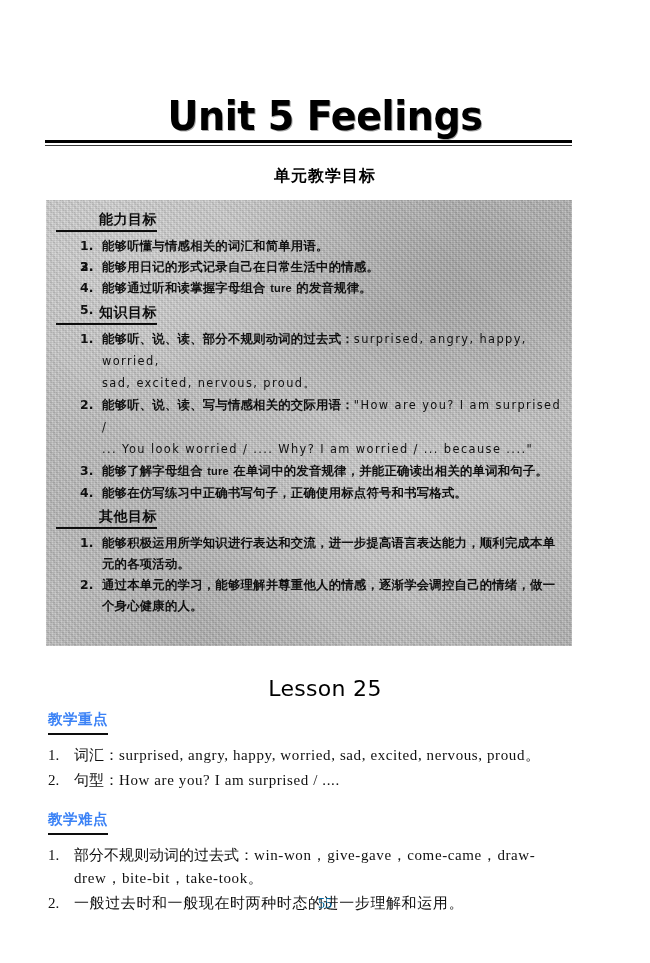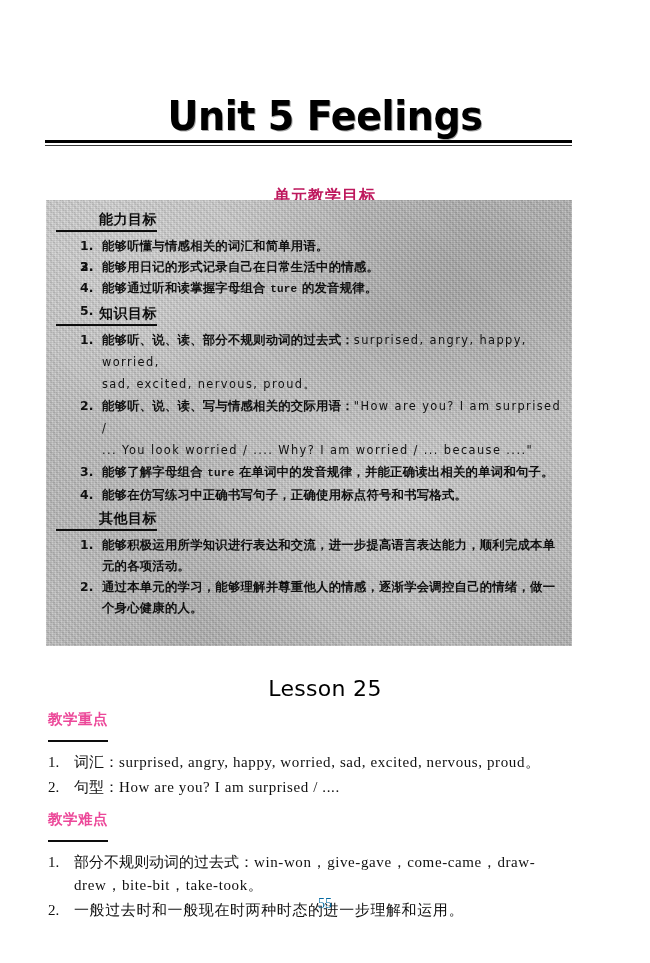--- a/index.html
+++ b/index.html
@@ -62,22 +62,21 @@
   .section-title {
     position: absolute;
     top: 166px;
     left: 0;
     width: 650px;
     text-align: center;
     font-family: "DejaVu Sans", sans-serif;
     font-weight: 700;
     font-size: 16px;
     letter-spacing: 1px;
-    color: #be185d;
-    margin-top: 20px;
+    color: #000000;
   }
 
   
   .goals-box {
     position: absolute;
     top: 200px;
     left: 46px;
     width: 526px;
     height: 446px;
     box-sizing: border-box;
@@ -134,21 +133,21 @@
     font-family: "DejaVu Sans", sans-serif;
   }
   .en {
     font-family: "DejaVu Sans", sans-serif;
     font-weight: 400;
     font-size: 11.4px;
     letter-spacing: 1.4px;
     color: #111;
   }
   .en-tight {
-    font-family: Liberation Mono, monospace;
+    font-family: Liberation Sans, sans-serif;
     font-weight: 700;
     font-size: 11px;
     letter-spacing: 0.2px;
   }
 
   
   .lesson-title {
     position: absolute;
     top: 676px;
     left: 0;
@@ -163,24 +162,24 @@
 
   .sub-block {
     position: absolute;
     left: 48px;
     width: 530px;
   }
   .sub-heading {
     font-family: "DejaVu Sans", sans-serif;
     font-weight: 700;
     font-size: 14.5px;
-    color: #ec4899;
+    color: #3b82f6;
     display: inline-block;
     border-bottom: 2px solid #0d0d0d;
-    padding-bottom: 11px;
+    padding-bottom: 4px;
     letter-spacing: 0.5px;
   }
   ol.sub-list {
     list-style: none;
     margin: 9px 0 0 0;
     padding: 0;
     font-family: "Liberation Serif", "DejaVu Serif", serif;
   }
   ol.sub-list > li {
     position: relative;

